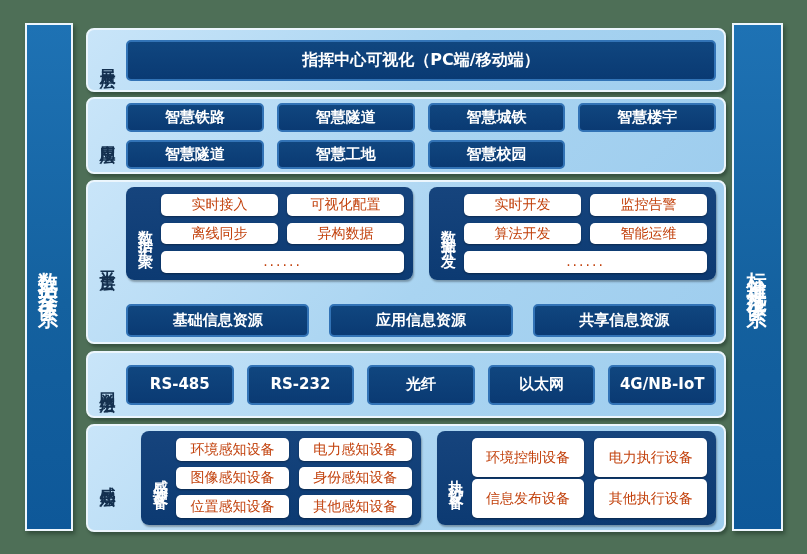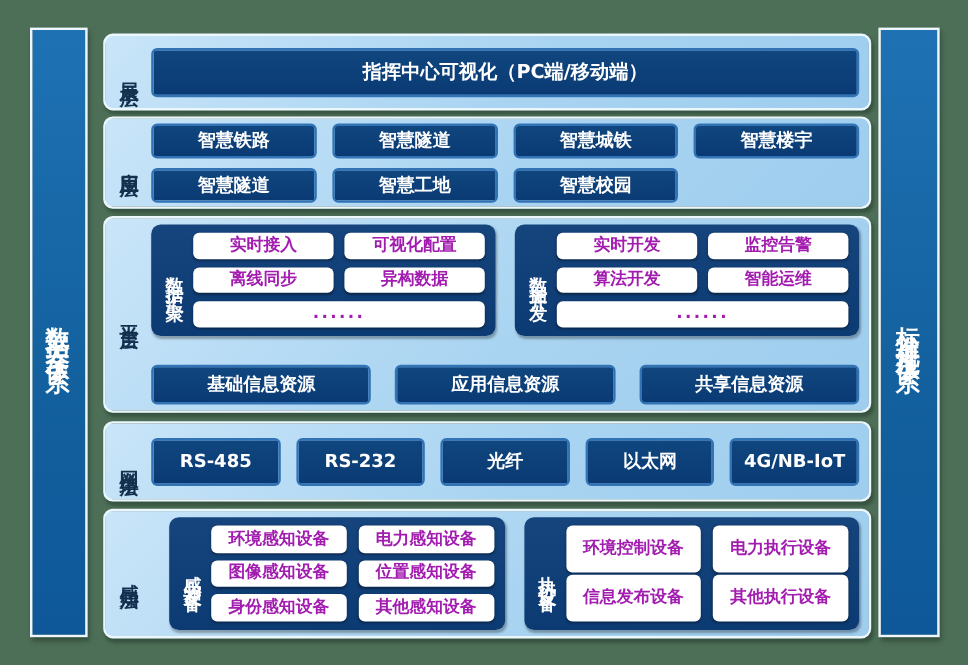--- a/index.html
+++ b/index.html
@@ -52,21 +52,21 @@
     background:linear-gradient(180deg,#10467f 0%, #0a3a73 100%);
     border:2px solid #3273b6; border-radius:5px;
     color:#ffffff; font-weight:bold; font-size:15px;
     display:flex; align-items:center; justify-content:center;
     text-align:center; line-height:1.1;
   }
 
   
   .wbox {
     background:#ffffff; border-radius:5px;
-    color:#a21caf; font-weight:bold; font-size:14px;
+    color:#c2410c; font-weight:normal; font-size:14px;
     display:flex; align-items:center; justify-content:center;
     box-shadow:0 1px 2px rgba(0,0,0,.35);
     text-align:center; line-height:1.1;
   }
 
   
   .display-content { display:flex; align-items:center; }
   .display-box { width:100%; height:41px; font-size:16px; }
 
   
@@ -216,22 +216,22 @@
         <div class="group-row">
 
           <div class="group">
             <div class="group-label-col">
               <div class="group-label ls-mid">感知设备</div>
             </div>
             <div class="group-grid sense-grid">
               <div class="wbox">环境感知设备</div>
               <div class="wbox">电力感知设备</div>
               <div class="wbox">图像感知设备</div>
+              <div class="wbox">身份感知设备</div>
               <div class="wbox">位置感知设备</div>
-              <div class="wbox">身份感知设备</div>
               <div class="wbox">其他感知设备</div>
             </div>
           </div>
 
           <div class="group">
             <div class="group-label-col">
               <div class="group-label ls-mid">执行设备</div>
             </div>
             <div class="group-grid execute-grid">
               <div class="wbox">环境控制设备</div>

